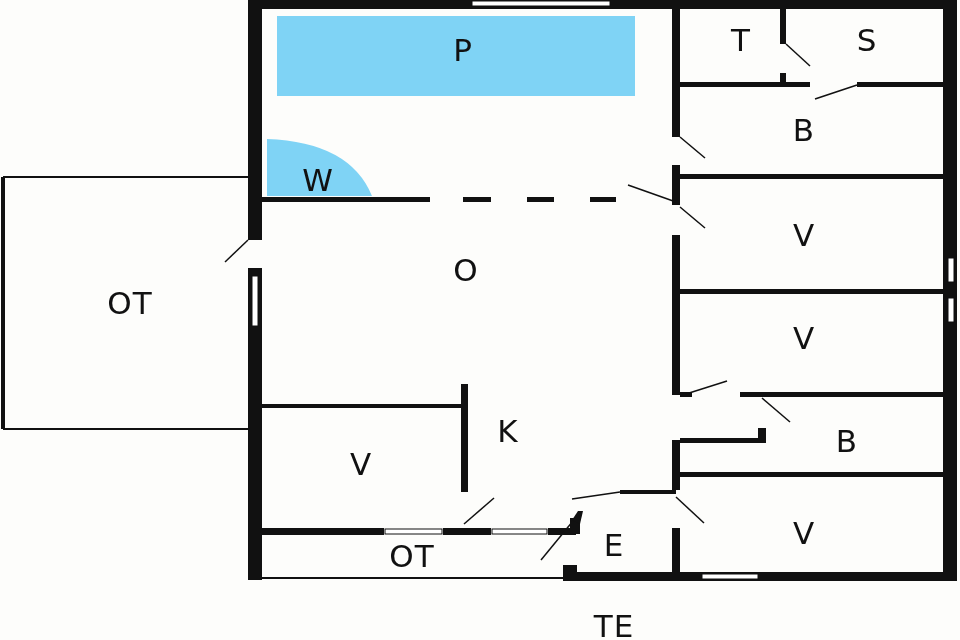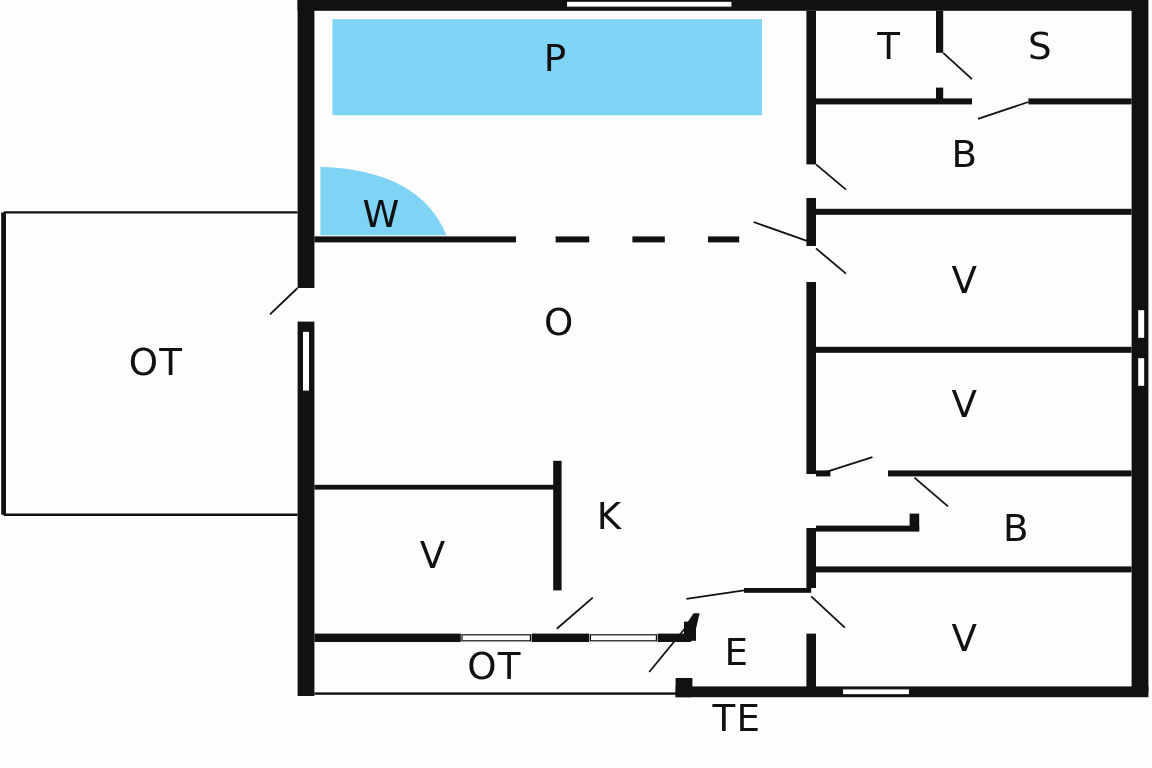--- a/index.html
+++ b/index.html
@@ -106,13 +106,13 @@
 <div class="lbl" style="left:804px;top:235px">V</div>
 <div class="lbl" style="left:466px;top:270px">O</div>
 <div class="lbl" style="left:130px;top:303px">OT</div>
 <div class="lbl" style="left:804px;top:338px">V</div>
 <div class="lbl" style="left:508px;top:431px">K</div>
 <div class="lbl" style="left:847px;top:441px">B</div>
 <div class="lbl" style="left:361px;top:464px">V</div>
 <div class="lbl" style="left:804px;top:533px">V</div>
 <div class="lbl" style="left:614px;top:545px">E</div>
 <div class="lbl" style="left:412px;top:556px">OT</div>
-<div class="lbl" style="left:614px;top:600px">TE</div>
+<div class="lbl" style="left:614px;top:626px">TE</div>
 
 </body></html>

